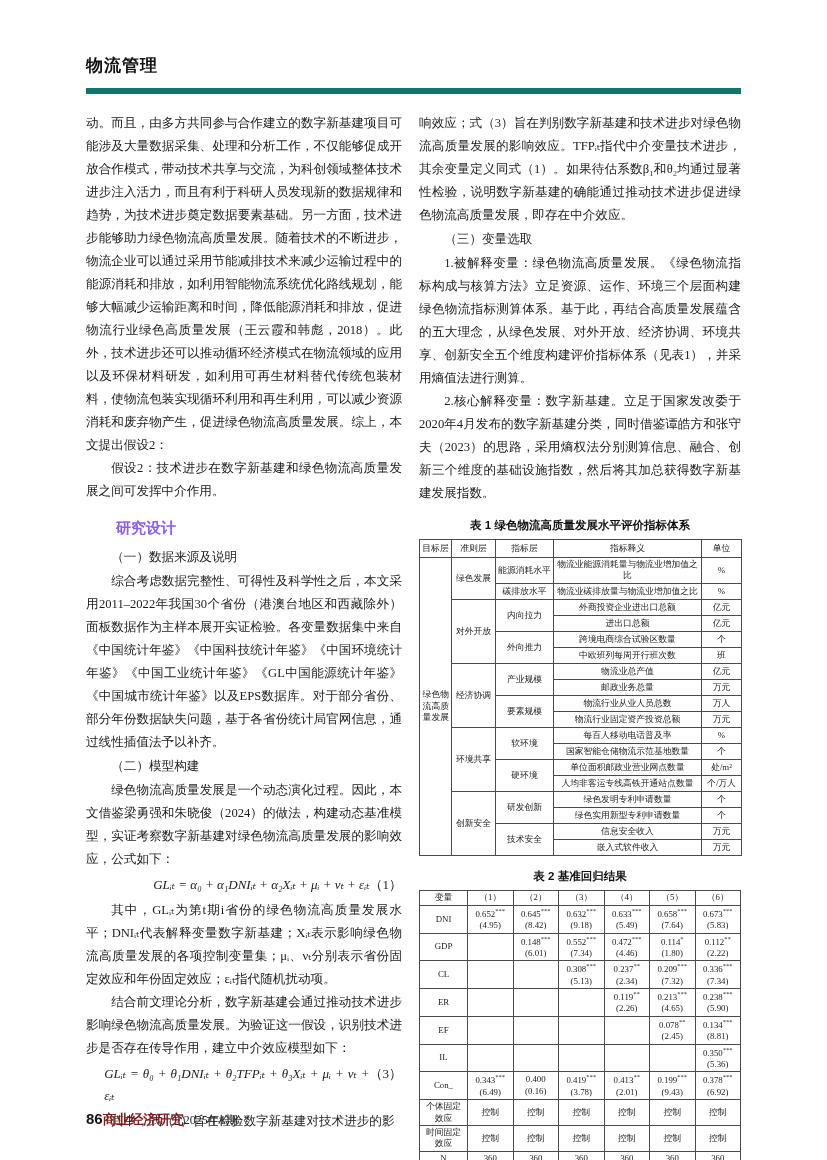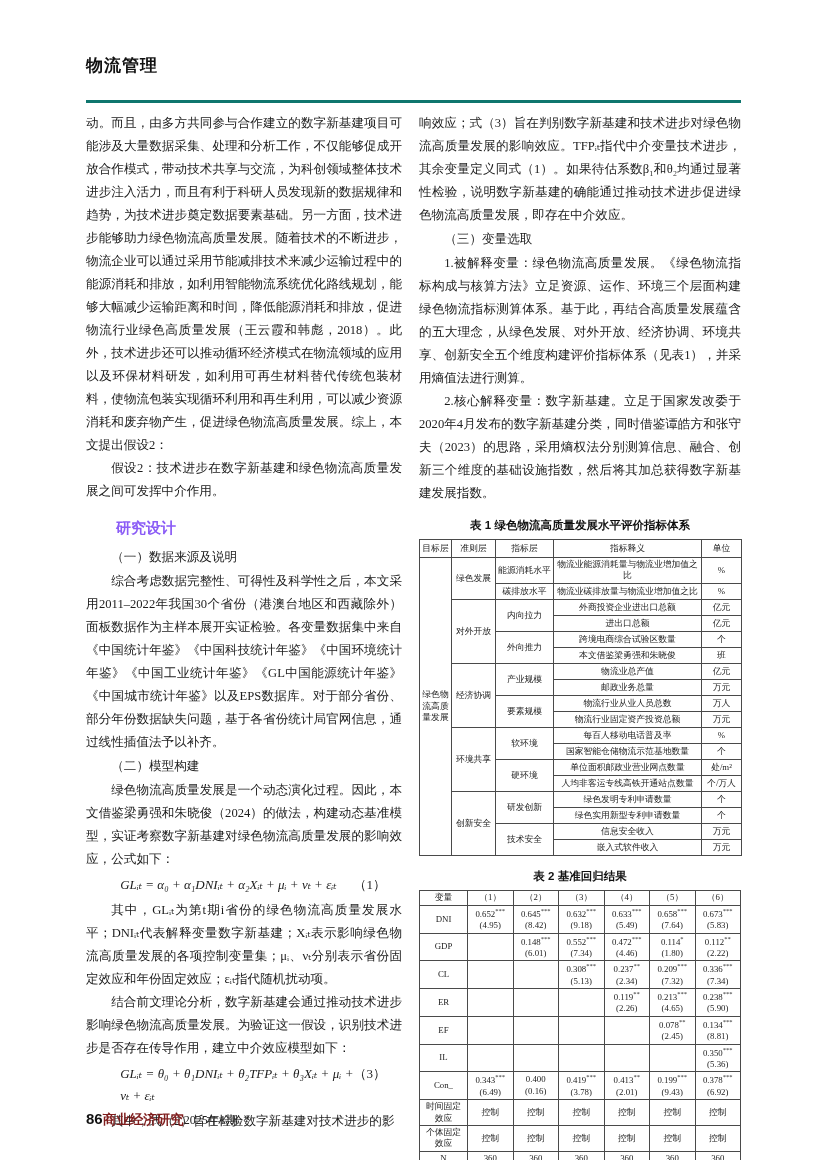--- a/index.html
+++ b/index.html
@@ -1,32 +1,32 @@
 <!DOCTYPE html>
 <html><head>
 <meta charset="utf-8">
 <style>
   html,body{margin:0;padding:0;background:#ffffff;}
   .page{position:relative;width:827px;height:1160px;background:#fff;overflow:hidden;color:#1b1b1b;}
-  .masthead{position:absolute;left:86px;top:54px;width:655px;border-bottom:3px solid #0f766e;padding-bottom:23px;}
+  .masthead{position:absolute;left:86px;top:54px;width:655px;border-bottom:6px solid #0f766e;padding-bottom:11px;}
   .masthead .title{font:bold 17px "Liberation Sans","DejaVu Sans",sans-serif;letter-spacing:1px;color:#111;}
   .columns{position:absolute;left:86px;top:112px;width:655px;display:flex;gap:17px;}
   .col{width:322px;font:12.6px/23px "Liberation Serif","DejaVu Serif",serif;text-align:justify;color:#1b1b1b;}
   .col p{margin:0;text-indent:2em;}
   .col p.noindent{text-indent:0;}
   h2.section{font:bold 15px "Liberation Sans","DejaVu Sans",sans-serif;margin:16px 0 8px 2em;text-indent:0;color:#8b5cf6;}
   .subhead{text-indent:2em;margin:1px 0;}
-  .formula{display:flex;justify-content:space-between;align-items:baseline;padding-left:1.4em;margin:3px 16px;font:italic 13px/22px "Liberation Serif","DejaVu Serif",serif;}
+  .formula{display:flex;justify-content:flex-end;align-items:baseline;padding-left:1.4em;margin:3px 0;font:italic 13px/22px "Liberation Serif","DejaVu Serif",serif;}
   .formula .fnum{font-style:normal;flex:none;}
   .tbl-title{font:bold 11.5px "Liberation Sans","DejaVu Sans",sans-serif;text-align:center;margin:13px 0 6px;color:#111;}
   table{border-collapse:collapse;width:100%;table-layout:fixed;font:8.8px/1.3 "Liberation Serif","DejaVu Serif",serif;text-align:center;color:#222;padding-left:44px;}
   th,td{border:0.5px solid #4a4a4a;padding:1px 2px;vertical-align:middle;font-weight:normal;}
   .t1 th{height:15px;}
   .t1 td{height:13px;}
-  .t1 .c-goal{width:30px;}
+  .t1 .c-goal{width:30px;text-align:right;}
   .t2 td,.t2 th{height:12px;}
   .t2 .coef sup{font-size:6.5px;}
   .t2 .t2-label{font-family:"Liberation Serif","DejaVu Serif",serif;}
   .footer{position:absolute;left:86px;top:1110px;display:flex;align-items:baseline;gap:0;}
   .footer .pnum{font:bold 15px "Liberation Sans","DejaVu Sans",sans-serif;color:#111;}
   .footer .jname{font:bold 13.5px "Liberation Sans","DejaVu Sans",sans-serif;color:#7f1d1d;}
   .footer .issue{font:12px "Liberation Serif","DejaVu Serif",serif;color:#222;}
 </style>
 </head>
 <body>
@@ -106,21 +106,21 @@
             <tr>
               <td>进出口总额</td>
               <td>亿元</td>
             </tr>
             <tr>
               <td rowspan="2">外向推力</td>
               <td>跨境电商综合试验区数量</td>
               <td>个</td>
             </tr>
             <tr>
-              <td>本文借鉴梁勇强和朱晓俊</td>
+              <td>中欧班列每周开行班次数</td>
               <td>班</td>
             </tr>
             <tr>
               <td rowspan="4">经济协调</td>
               <td rowspan="2">产业规模</td>
               <td>物流业总产值</td>
               <td>亿元</td>
             </tr>
             <tr>
               <td>邮政业务总量</td>
@@ -337,30 +337,30 @@
               <td>
                 <div class="coef">0.199<sup>***</sup></div>
                 <div class="tval">(9.43)</div>
               </td>
               <td>
                 <div class="coef">0.378<sup>***</sup></div>
                 <div class="tval">(6.92)</div>
               </td>
             </tr>
             <tr>
+              <td class="t2-label">个体固定效应</td>
+              <td>控制</td>
+              <td>控制</td>
+              <td>控制</td>
+              <td>控制</td>
+              <td>控制</td>
+              <td>控制</td>
+            </tr>
+            <tr>
               <td class="t2-label">时间固定效应</td>
-              <td>控制</td>
-              <td>控制</td>
-              <td>控制</td>
-              <td>控制</td>
-              <td>控制</td>
-              <td>控制</td>
-            </tr>
-            <tr>
-              <td class="t2-label">个体固定效应</td>
               <td>控制</td>
               <td>控制</td>
               <td>控制</td>
               <td>控制</td>
               <td>控制</td>
               <td>控制</td>
             </tr>
             <tr>
               <td class="t2-label">N</td>
               <td>360</td>

